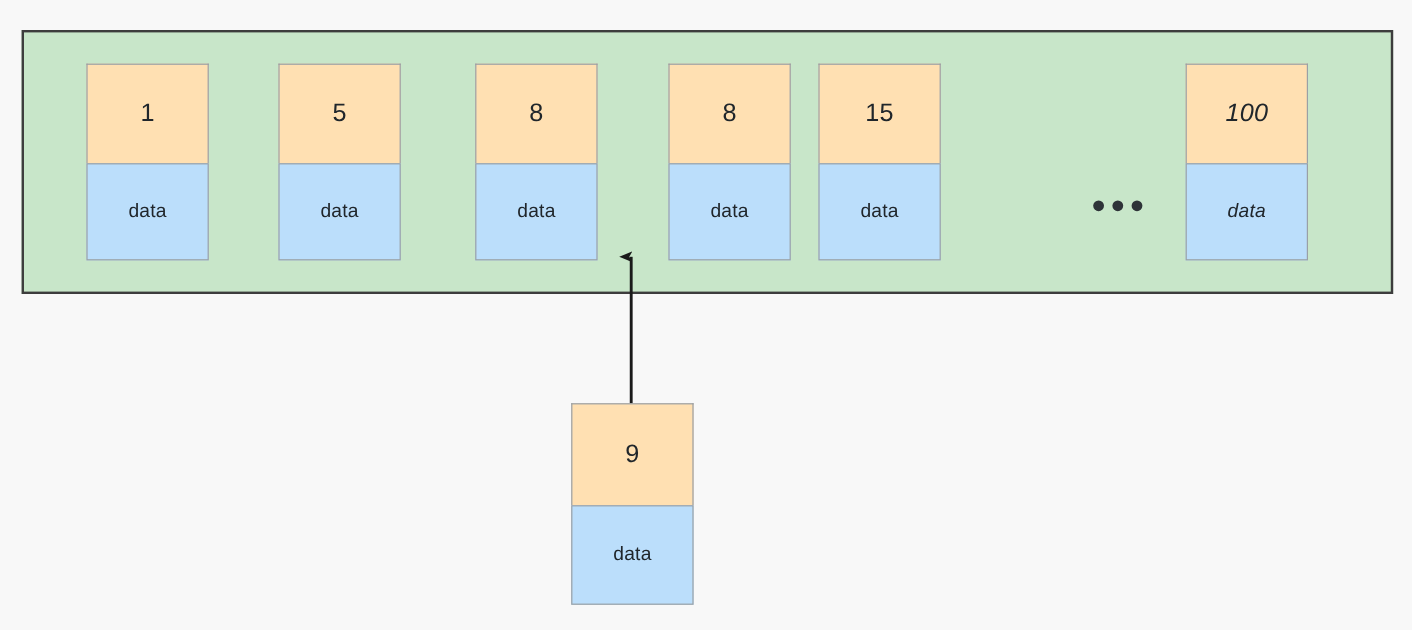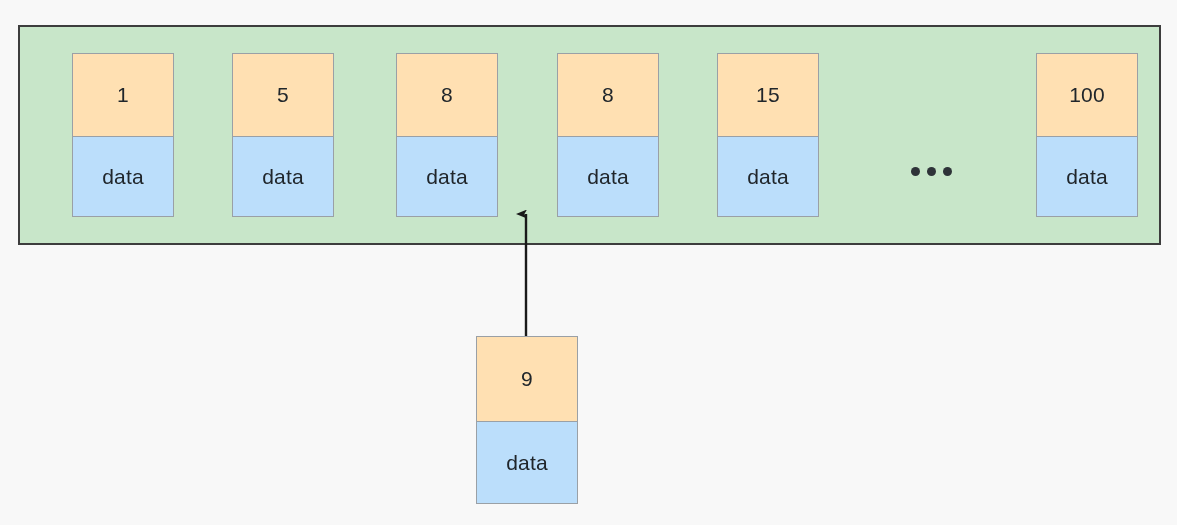--- a/index.html
+++ b/index.html
@@ -49,21 +49,21 @@
     height: 83px;
     background: #ffe0b2;
     border: 1px solid #9aa0a6;
     border-bottom: none;
     font-size: 21px;
   }
   .node .data-cell {
     height: 81px;
     background: #bbdefb;
     border: 1px solid #9aa0a6;
-    font-size: 21px;
+    font-size: 16px;
   }
 
   
   #ellipsis {
     position: absolute;
     left: 880px;
     top: 122px;
     width: 62px;
     height: 44px;
     display: flex;
@@ -108,32 +108,32 @@
     <div class="node" style="left:376px; top:26px;">
       <div class="cell key-cell">8</div>
       <div class="cell data-cell">data</div>
     </div>
 
     <div class="node" style="left:537px; top:26px;">
       <div class="cell key-cell">8</div>
       <div class="cell data-cell">data</div>
     </div>
 
-    <div class="node" style="left:697px; top:26px;">
+    <div class="node" style="left:662px; top:26px;">
       <div class="cell key-cell">15</div>
       <div class="cell data-cell">data</div>
     </div>
 
     <div id="ellipsis">
       <span class="dot"></span>
       <span class="dot"></span>
       <span class="dot"></span>
     </div>
 
-    <div class="node" style="left:1016px; top:26px;">
+    <div class="node" style="left:968px; top:26px;font-style:italic;">
       <div class="cell key-cell">100</div>
       <div class="cell data-cell">data</div>
     </div>
 
   </div>
 
   <svg id="insert-arrow" viewBox="0 0 60 145">
     <defs>
       <marker id="arrowhead" markerWidth="9" markerHeight="11" refX="4.5" refY="10" orient="auto" markerUnits="userSpaceOnUse">
         <path d="M4.5 0 L9 11 L4.5 8.4 L0 11 Z" fill="#1a1a1a"></path>

